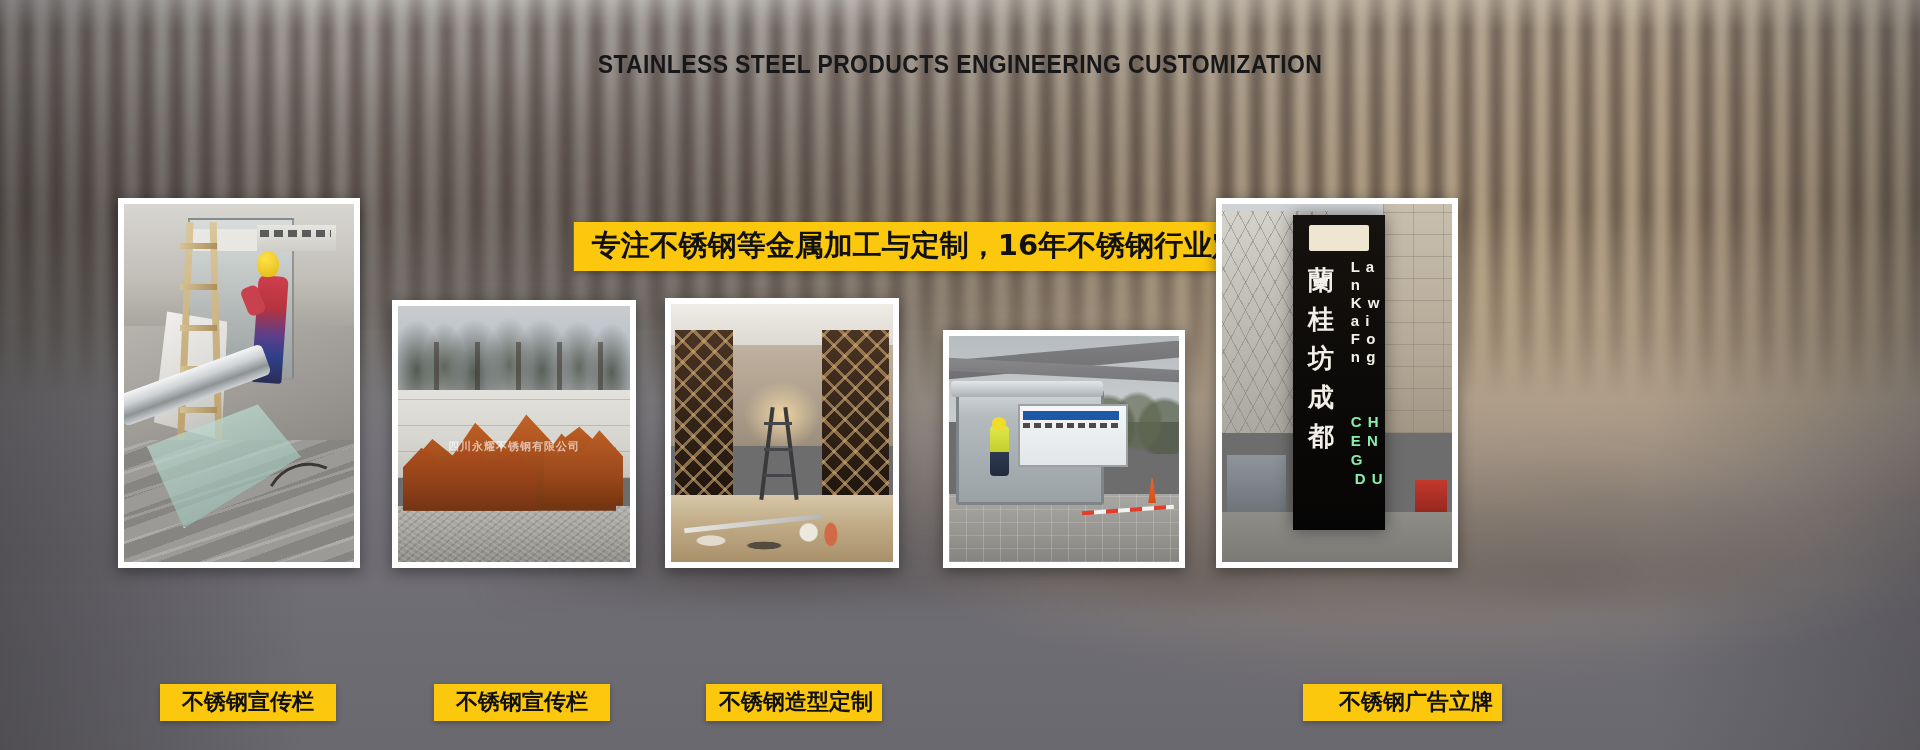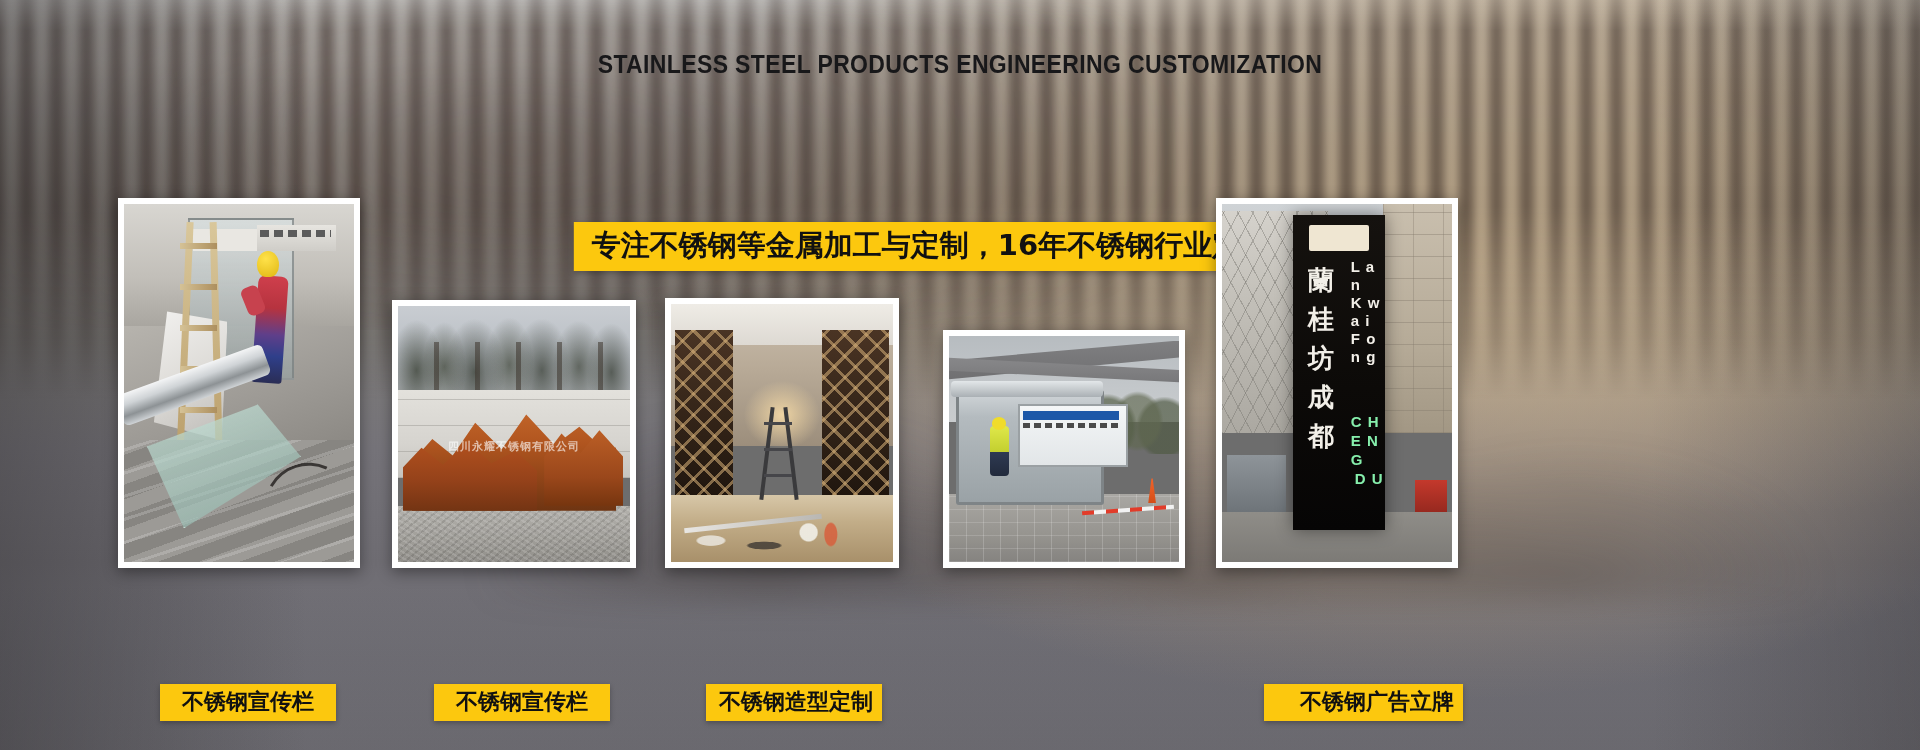--- a/index.html
+++ b/index.html
@@ -445,15 +445,15 @@
       <div class="p5-en2">
         <span>C H E N G</span>
         <span>D U</span>
       </div>
     </div>
   </div>
 
   <div class="caption" style="left:160px;top:684px;width:150px;">不锈钢宣传栏</div>
   <div class="caption" style="left:434px;top:684px;width:150px;">不锈钢宣传栏</div>
   <div class="caption" style="left:706px;top:684px;width:150px;">不锈钢造型定制</div>
-  <div class="caption" style="left:1264px;top:684px;width:150px;padding-left:36px;">不锈钢广告立牌</div>
+  <div class="caption" style="left:1303px;top:684px;width:150px;padding-left:36px;">不锈钢广告立牌</div>
 
 </div>
 
 </body></html>

